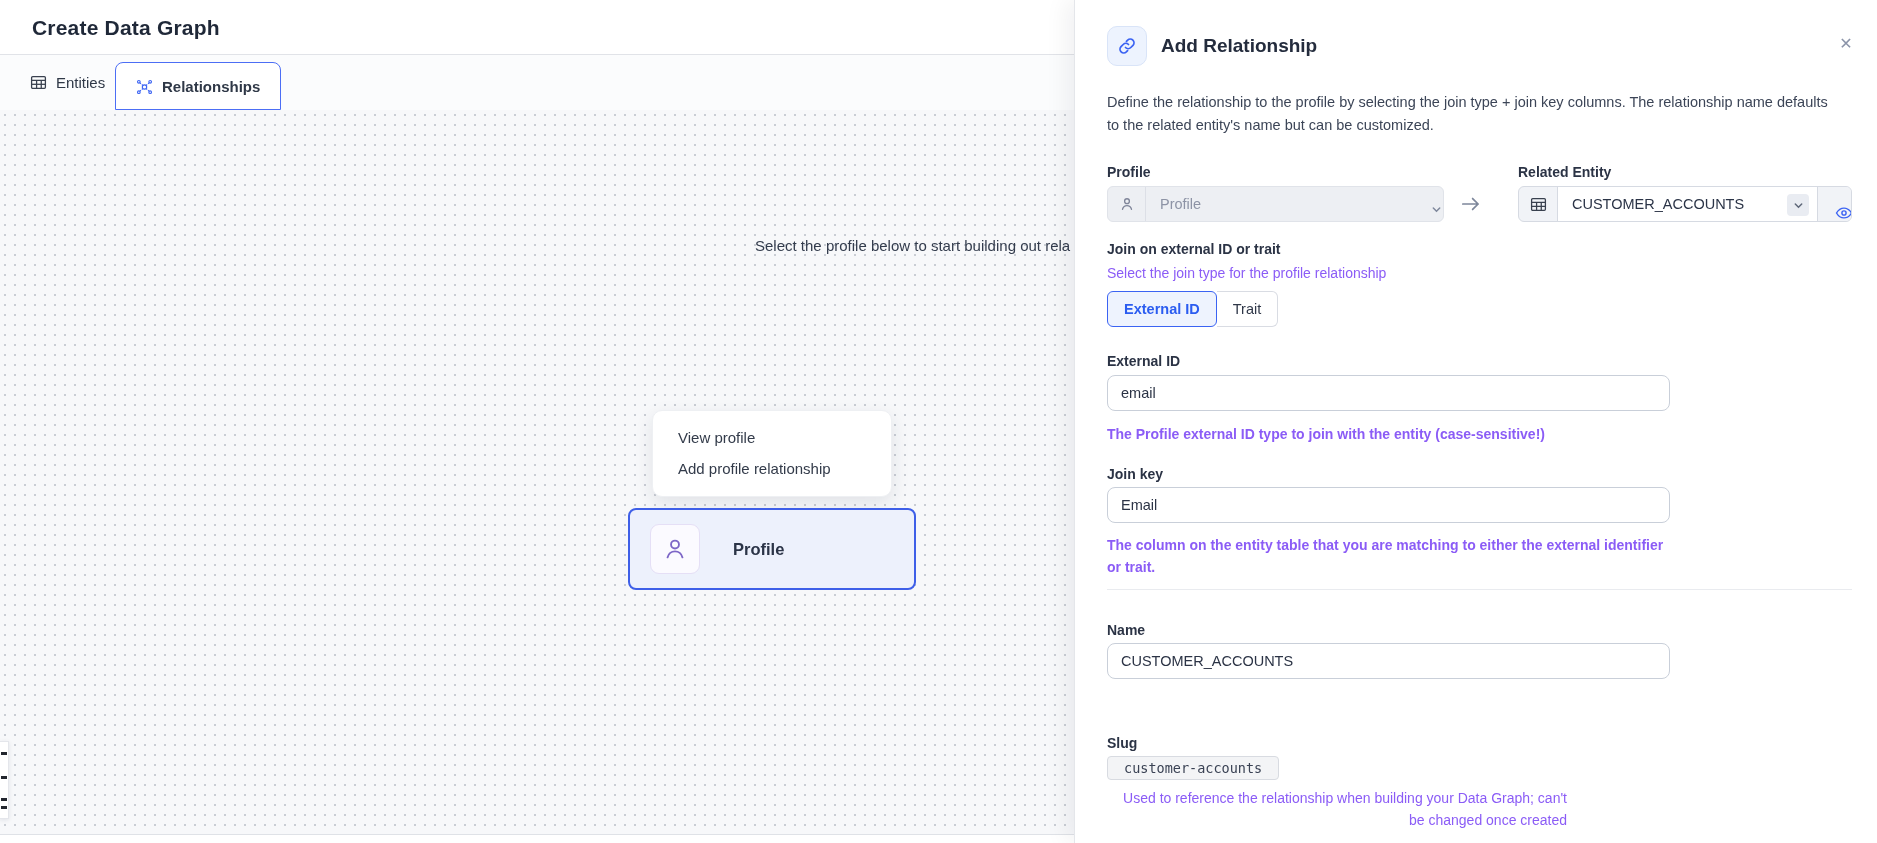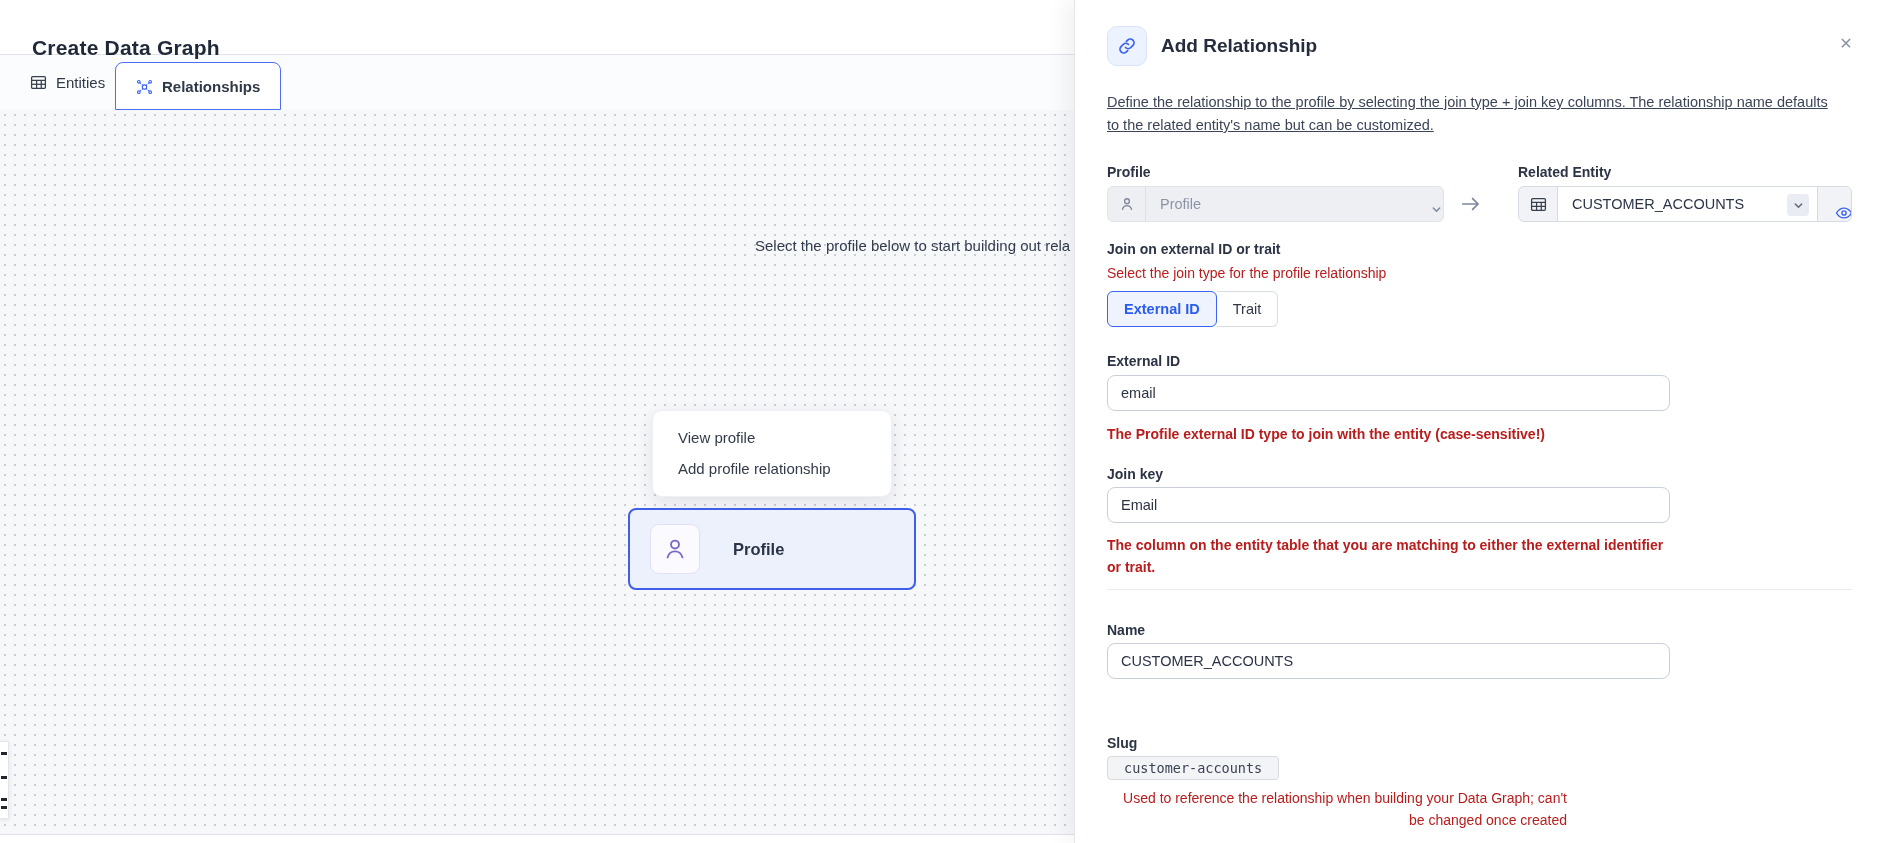--- a/index.html
+++ b/index.html
@@ -1,21 +1,21 @@
 <!DOCTYPE html>
 <html><head>
 <meta charset="utf-8">
 <style>
   * { margin:0; padding:0; box-sizing:border-box; }
   html,body { width:1877px; height:843px; overflow:hidden; }
   body { font-family:"Liberation Sans", sans-serif; background:#ffffff; color:#2b3447; position:relative; }
 
   
   .app-header { position:absolute; left:0; top:0; width:1877px; height:55px; background:#ffffff; border-bottom:1px solid #e1e3e8; z-index:3; }
-  .app-title { position:absolute; left:32px; top:0; line-height:55px; font-size:21px; font-weight:700; color:#1f2838; letter-spacing:.2px;margin-top:20px; }
+  .app-title { position:absolute; left:32px; top:0; line-height:55px; font-size:21px; font-weight:700; color:#1f2838; letter-spacing:.2px; }
 
   
   .tabbar { position:absolute; left:0; top:55px; width:1877px; height:55px; background:#fbfcfd; z-index:2; }
   .tab { display:flex; align-items:center; gap:9px; font-size:15px; color:#2f3847; cursor:pointer; }
   .tab-entities { position:absolute; left:10px; top:0; height:55px; padding:0 20px; }
   .tab-relationships { position:absolute; left:115px; top:7px; height:48px; padding:0 20px; background:#ffffff; border:1px solid #4c6ef5; border-radius:8px 8px 0 0; font-weight:600; }
   .tab .ticon { display:inline-flex; width:17px; height:17px; }
 
   
   .canvas { position:absolute; left:0; top:110px; width:1877px; height:724px; background-color:#f7f8fa;
@@ -43,24 +43,24 @@
   
   .panel { position:absolute; left:1074px; top:0; width:803px; height:843px; background:#ffffff; border-left:1px solid #e4e6ea;
            box-shadow:-8px 0 22px rgba(15,23,42,.06); z-index:10; }
   .panel * { position:absolute; }
 
   .p-iconbox { left:32px; top:26px; width:40px; height:40px; background:#edf3fe; border:1px solid #d9e4f8; border-radius:10px;
                display:flex; align-items:center; justify-content:center; color:#3b63f3; }
   .p-title { left:86px; top:29px; font-size:19px; font-weight:700; color:#242c3d; line-height:34px; }
   .p-close { left:756px; top:28px; width:30px; height:30px; display:flex; align-items:center; justify-content:center;
              color:#8b94a9; cursor:pointer; }
-  .p-desc { left:32px; top:91px; width:733px; font-size:14.5px; line-height:23px; color:#3c4557;text-decoration:underline; }
+  .p-desc { left:32px; top:91px; width:733px; font-size:14.5px; line-height:23px; color:#3c4557; }
 
   .f-label { font-size:14px; font-weight:700; color:#2b3345; }
-  .f-help { font-size:14px; color:#b91c1c; line-height:22px; }
+  .f-help { font-size:14px; color:#8b5cf6; line-height:22px; }
 
   
   .sel { height:36px; border-radius:6px; display:flex; align-items:center; overflow:hidden; cursor:pointer; }
   .sel-profile { left:32px; top:186px; width:337px; background:#edeff3; border:1px solid #e0e3e9; }
   .sel-profile .seg-icon { width:38px; height:100%; border-right:1px solid #dcdfe6; display:flex; align-items:center; justify-content:center; color:#80869a; position:relative; }
   .sel-profile .sel-text { position:relative; margin-left:14px; font-size:14.5px; color:#8d93a5; }
   .sel-profile .chev { position:absolute; right:12px; color:#7e879b; }
   .row-arrow { left:384px; top:193px; color:#7e879b; }
   .sel-related { left:443px; top:186px; width:334px; background:#f1f3f7; border:1px solid #d6dae2; }
   .sel-related .seg-icon { width:38px; height:100%; display:flex; align-items:center; justify-content:center; color:#39414f; position:relative; }

